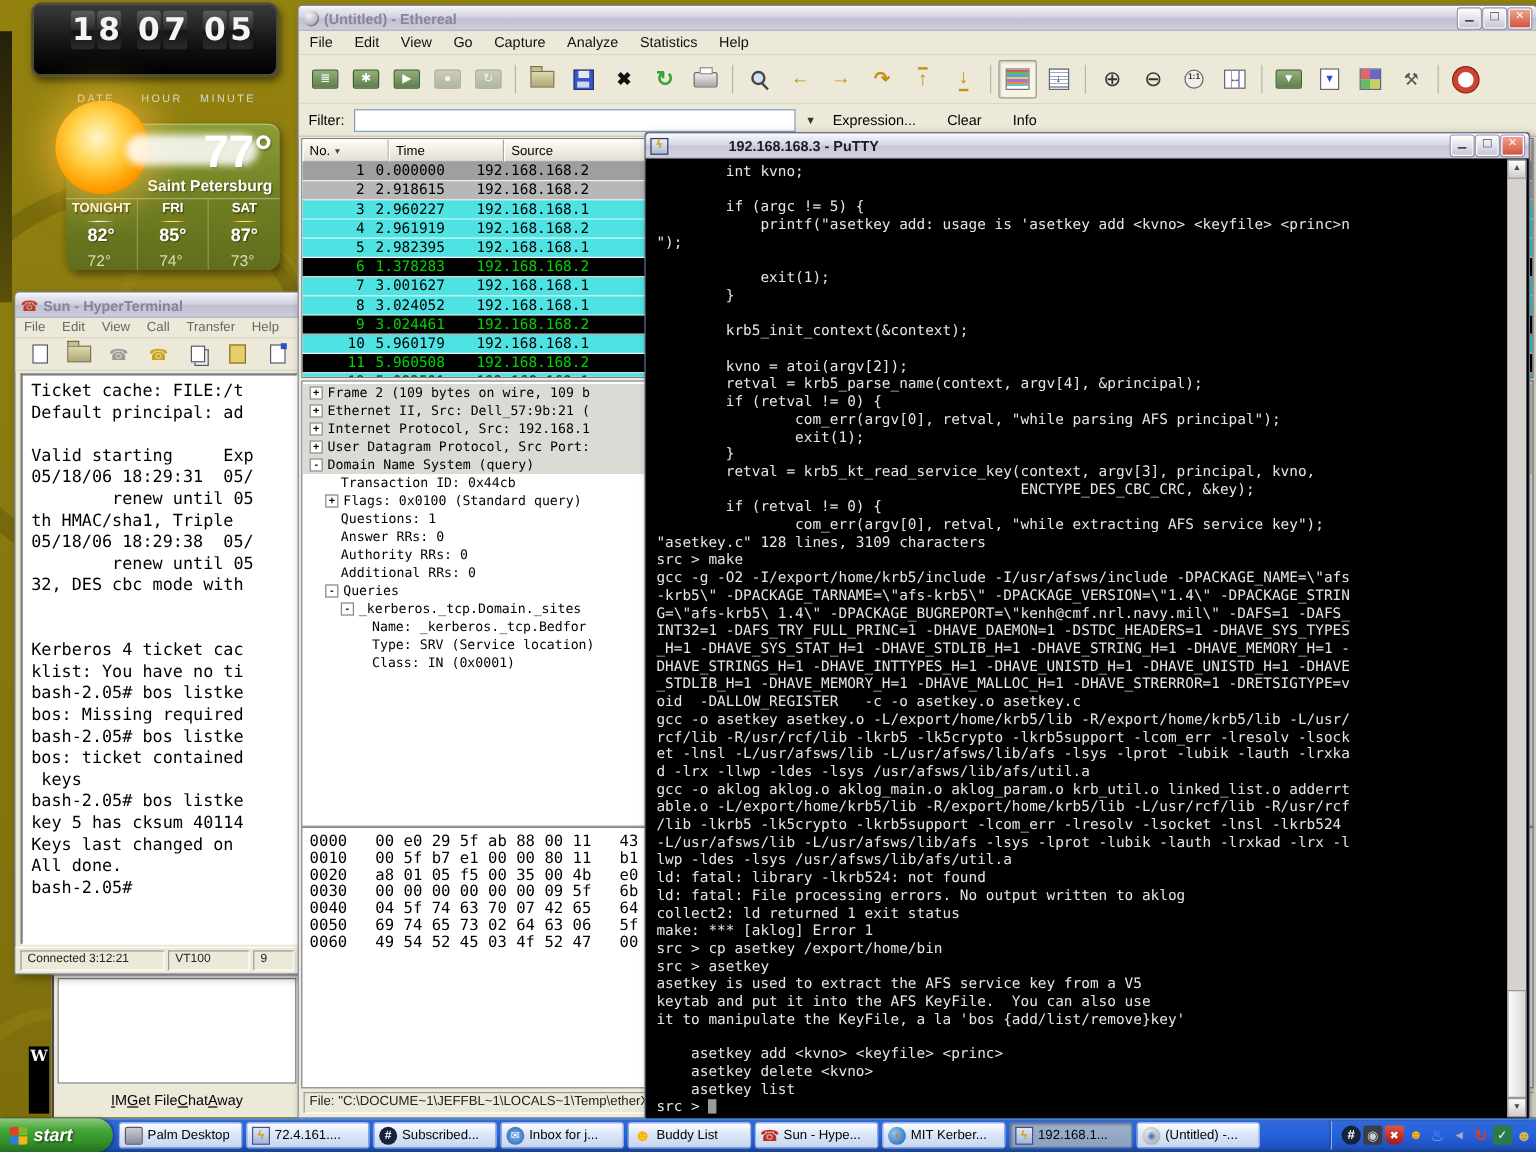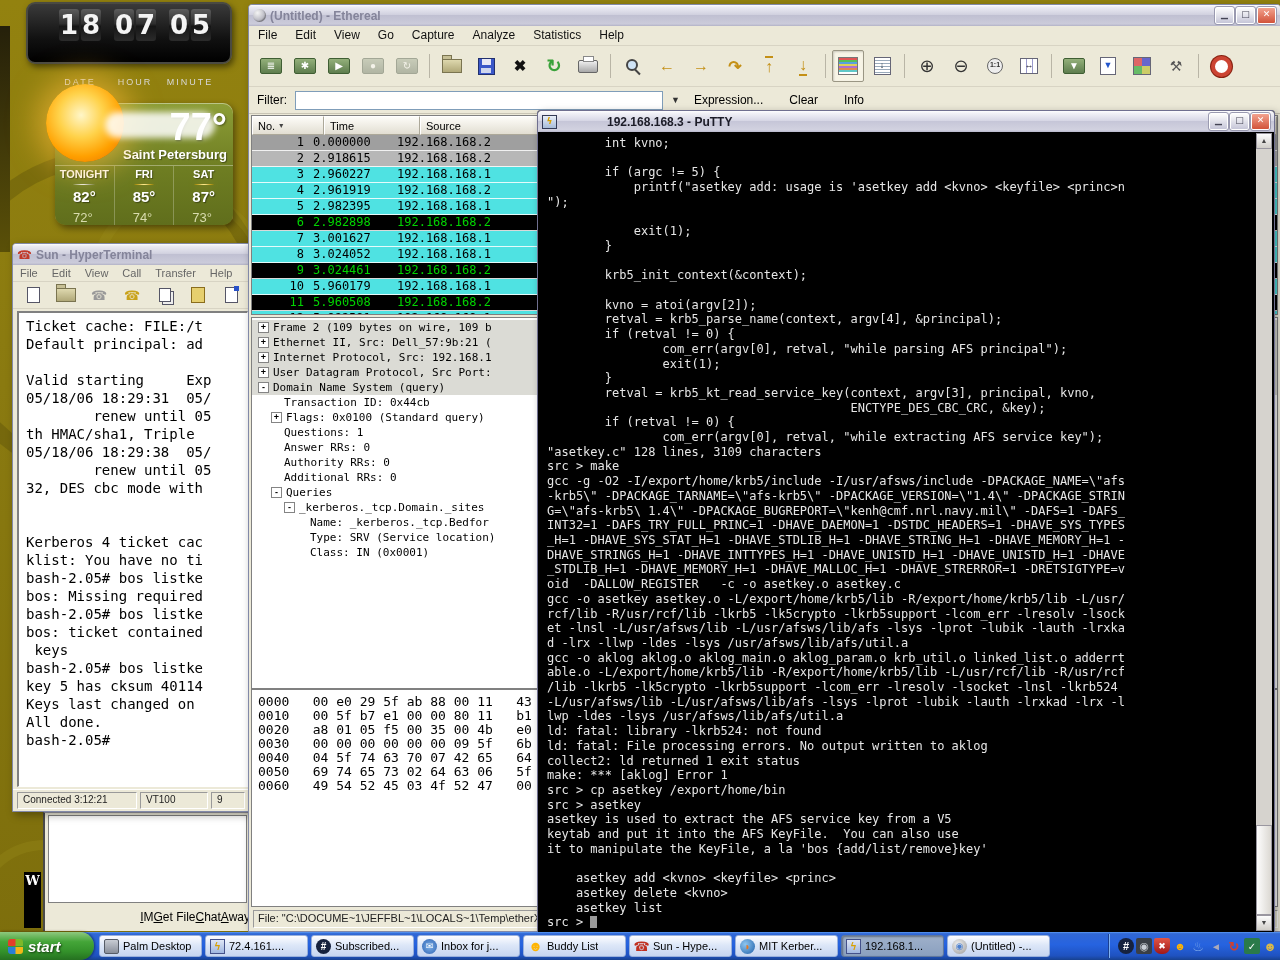--- a/index.html
+++ b/index.html
@@ -54,21 +54,21 @@
   .ht .mitem{font-size:11px;color:#666;padding:0 7px;line-height:16px;}
   .ht-tools{height:26px;display:flex;align-items:center;gap:9px;padding-left:8px;background:#ece9d8;border-bottom:1px solid #d8d4c4;}
   .ht-term{position:absolute;left:4px;top:67px;right:3px;bottom:24px;background:#fff;
     border-top:2px solid #808080;border-left:2px solid #808080;border-right:1px solid #fff;border-bottom:1px solid #fff;overflow:hidden;}
   .ht-pre{margin:0;padding:4px 0 0 7px;font:14px/18px "DejaVu Sans Mono",monospace;color:#000;white-space:pre;}
   .ht-status{position:absolute;left:0;right:0;bottom:0;height:21px;background:#ece9d8;display:flex;gap:3px;align-items:center;padding:0 4px;border-top:1px solid #fff;}
   .ht-cell{height:15px;border:1px solid #9a9a9a;border-bottom-color:#fff;border-right-color:#fff;font-size:10px;line-height:14px;padding:0 5px;color:#222;white-space:nowrap;overflow:hidden;}
   
   .aim{position:absolute;left:43px;top:812px;width:205px;height:118px;z-index:3;background:#ece9d8;border-left:2px solid #4a4a4a;border-top:1px solid #9a9aa8;}
   .aim-list{position:absolute;left:3px;top:2px;right:3px;bottom:28px;background:#fff;border:1px solid #808080;}
-  .aim-btns{position:absolute;left:0;right:0;bottom:2px;height:24px;display:flex;justify-content:flex-end;align-items:center;}
+  .aim-btns{position:absolute;left:0;right:0;bottom:2px;height:24px;display:flex;justify-content:center;align-items:center;}
   .aim-btn{font-size:12px;color:#000;}
   .aim-btn::first-letter{text-decoration:underline;}
   
   .eth{left:248px;top:4px;width:1031px;height:926px;z-index:5;}
   .eth-tools{height:40px;display:flex;align-items:center;gap:2px;padding:0 6px;background:#ece9d8;border-bottom:1px solid #d8d4c4;}
   .tbbtn{width:30px;height:30px;display:flex;align-items:center;justify-content:center;border:1px solid transparent;border-radius:2px;flex:none;}
   .tbbtn.pressed{border:1px solid #9a9684;background:#f7f4e6;box-shadow:inset 1px 1px 2px rgba(0,0,0,.18);}
   .tbsep{width:1px;height:24px;background:#b9b5a6;margin:0 4px;flex:none;}
   .ic-card{width:20px;height:14px;background:linear-gradient(#93b07a,#5e7d4e);border:1px solid #3f5e33;color:#fff;font-size:10px;line-height:13px;text-align:center;border-radius:2px;}
   .dim{opacity:.45;filter:grayscale(60%);}
@@ -465,21 +465,21 @@
           <span class="c-time">2.961919</span>
           <span class="c-src">192.168.168.2</span>
         </div>
         <div class="prow r-cyan">
           <span class="c-no">5</span>
           <span class="c-time">2.982395</span>
           <span class="c-src">192.168.168.1</span>
         </div>
         <div class="prow r-black">
           <span class="c-no">6</span>
-          <span class="c-time">2.982898</span>
+          <span class="c-time">1.378283</span>
           <span class="c-src">192.168.168.2</span>
         </div>
         <div class="prow r-cyan">
           <span class="c-no">7</span>
           <span class="c-time">3.001627</span>
           <span class="c-src">192.168.168.1</span>
         </div>
         <div class="prow r-cyan">
           <span class="c-no">8</span>
           <span class="c-time">3.024052</span>

